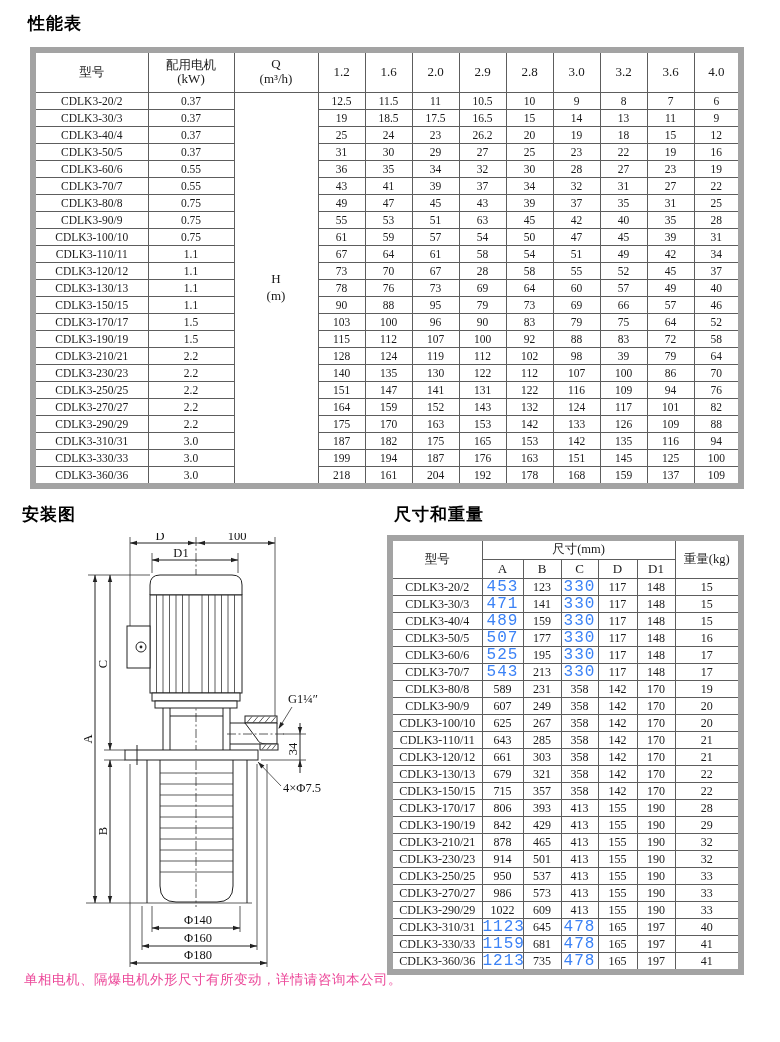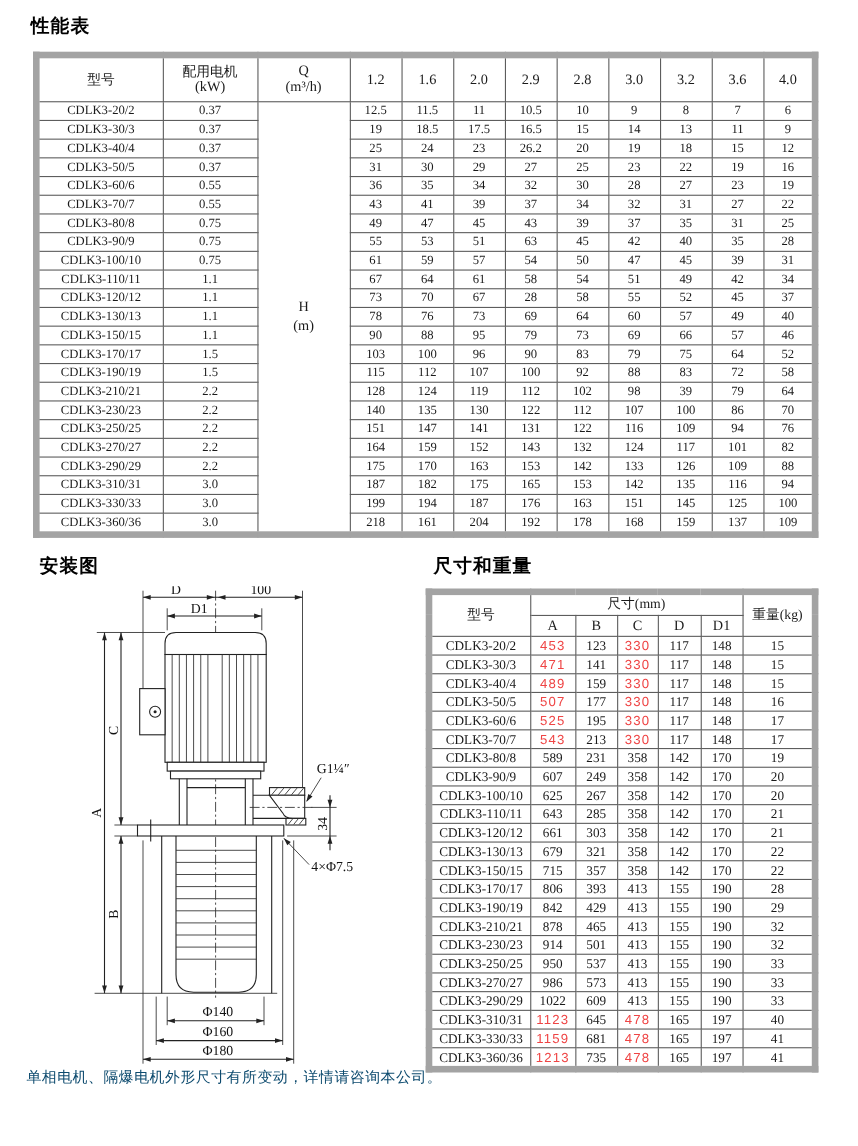--- a/index.html
+++ b/index.html
@@ -14,21 +14,21 @@
   .sec-title{
     position:absolute;
     font-family:"DejaVu Sans", sans-serif;
     font-weight:bold;
     font-size:17px;
     color:#000;
     letter-spacing:1px;
     white-space:nowrap;
   }
   #perf-title{left:28px;top:12px;}
-  #install-title{left:36px;top:503px;}
+  #install-title{left:22px;top:503px;}
   #dims-title{left:394px;top:503px;}
 
   table{
     position:absolute;
     border-collapse:collapse;
     table-layout:fixed;
     border:6px solid #a3a3a3;
     background:#fff;
   }
   th,td{
@@ -48,43 +48,43 @@
   #perf-table .hdr-cn{font-size:12.5px;}
   #perf-table td.hcell{font-size:13px;line-height:1.25;}
   
   #dims-table{left:387px;top:535px;width:351px;}
   #dims-table thead tr.r1{height:21px;}
   #dims-table thead tr.r2{height:19px;}
   #dims-table th{font-size:12.5px;}
   #dims-table th.latin{font-size:13px;}
   #dims-table td{height:16px;font-size:12px;line-height:16px;}
   #dims-table td.alt{
-    font-family:Liberation Sans, sans-serif;
-    font-size:12px;
+    font-family:Liberation Mono, monospace;
+    font-size:16px;
     letter-spacing:1px;
-    color:#ef4444;
+    color:#3b82f6;
   }
   
   #diagram{position:absolute;left:30px;top:533px;width:356px;height:445px;}
   #diagram .ln{stroke:#222;stroke-width:1;fill:none;}
   #diagram .thin{stroke:#333;stroke-width:0.8;fill:none;}
   #diagram .cl{stroke:#333;stroke-width:0.8;fill:none;stroke-dasharray:9 2.5 2 2.5;}
   #diagram .ar{fill:#222;stroke:none;}
   #diagram text{
     font-family:"Liberation Serif", serif;
     font-size:12.5px;
     fill:#111;
   }
   #diagram .white{fill:#fff;}
   .footnote{
     position:absolute;
     left:24px;top:971px;
     font-family:"DejaVu Sans", sans-serif;
     font-size:13.5px;
-    color:#0c4a6e;
+    color:#ec4899;
     letter-spacing:0.5px;
     white-space:nowrap;
   }
 </style>
 </head>
 <body>
 
 <div class="page">
 
   <div class="sec-title" id="perf-title">性能表</div>

